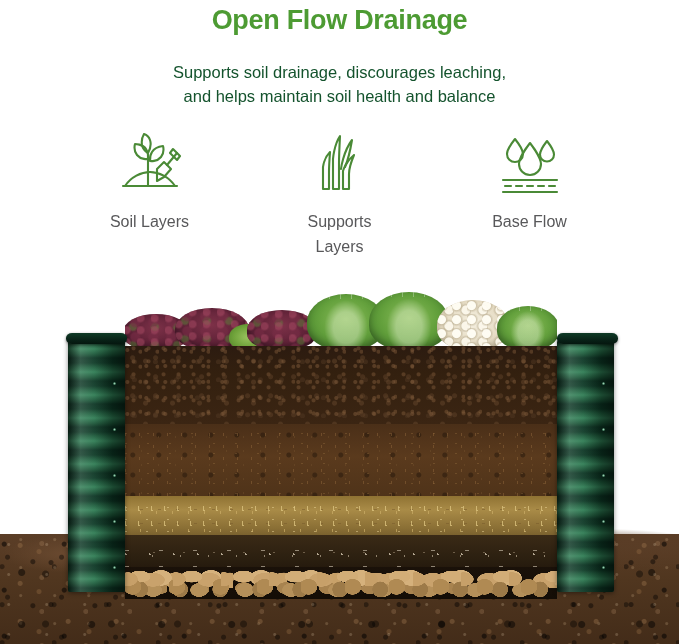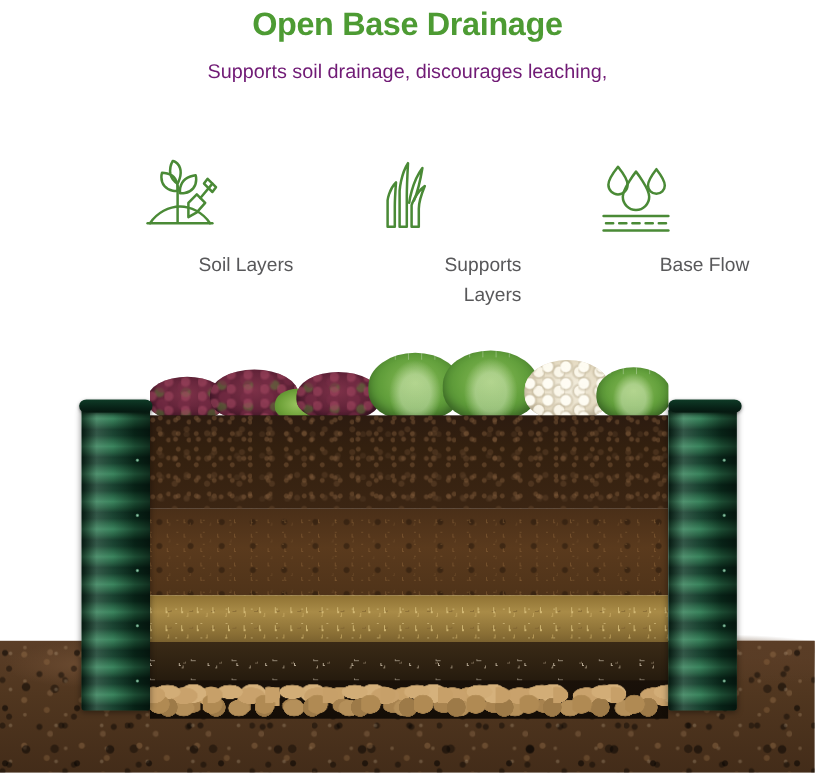--- a/index.html
+++ b/index.html
@@ -13,34 +13,34 @@
   .page{position:relative;width:679px;height:644px;overflow:hidden;background:#fff;}
 
   
   .header{position:absolute;top:0;left:0;width:679px;text-align:center;}
   .title{
     margin:0;padding-top:3px;
     font-size:27px;font-weight:bold;letter-spacing:-0.3px;
     color:#4d9b33;line-height:34px;
   }
   .subtitle{
-    margin:0;padding-top:11px;
+    margin:12px;padding-top:11px;
     font-size:16.5px;font-weight:300;line-height:24px;
-    color:#701a75;
+    color:#14532d;
   }
 
   
   .features{
     position:absolute;top:131px;left:0;width:679px;
     display:flex;justify-content:center;align-items:flex-start;
   }
   .feature{width:190px;text-align:center;}
   .feature-icon{height:66px;display:flex;align-items:center;justify-content:center;}
   .feature-label{
-    margin-top:12px;font-size:16px;font-weight:300;line-height:25px;color:#58585a;text-align:right;
+    margin-top:12px;font-size:16px;font-weight:300;line-height:25px;color:#58585a;
   }
 
   
   .scene{position:absolute;left:0;top:284px;width:679px;height:360px;}
 
   
   .ground{
     position:absolute;left:0;bottom:0;width:679px;height:110px;
     background:
       radial-gradient(ellipse 90px 26px at 10% 18%, #6a4a30 0%, rgba(106,74,48,0) 72%),
@@ -246,23 +246,24 @@
     position:absolute;right:9px;width:3px;height:3px;border-radius:50%;
     background:radial-gradient(circle,#9fd0b4 0%,#2d6348 70%,#0b3020 100%);
   }
 </style>
 </head>
 <body>
 
 <div class="page">
 
   <div class="header">
-    <h1 class="title">Open Base Drainage</h1>
+    <h1 class="title">Open Flow Drainage</h1>
     <div class="subtitle">
       <div>Supports soil drainage, discourages leaching,</div>
+      <div>and helps maintain soil health and balance</div>
     </div>
   </div>
 
   <div class="features">
 
     <div class="feature">
       <div class="feature-icon">
         <svg width="66" height="62" viewBox="0 0 66 62" fill="none" stroke="#4a8a36" stroke-width="2.1" stroke-linecap="round" stroke-linejoin="round">
           <path d="M31 52 V22"></path>
           <path d="M31 26 C31 26 24 27 20 22 C16 17 18 11 18 11 C18 11 26 11 29 16 C31.5 20 31 26 31 26 Z"></path>

